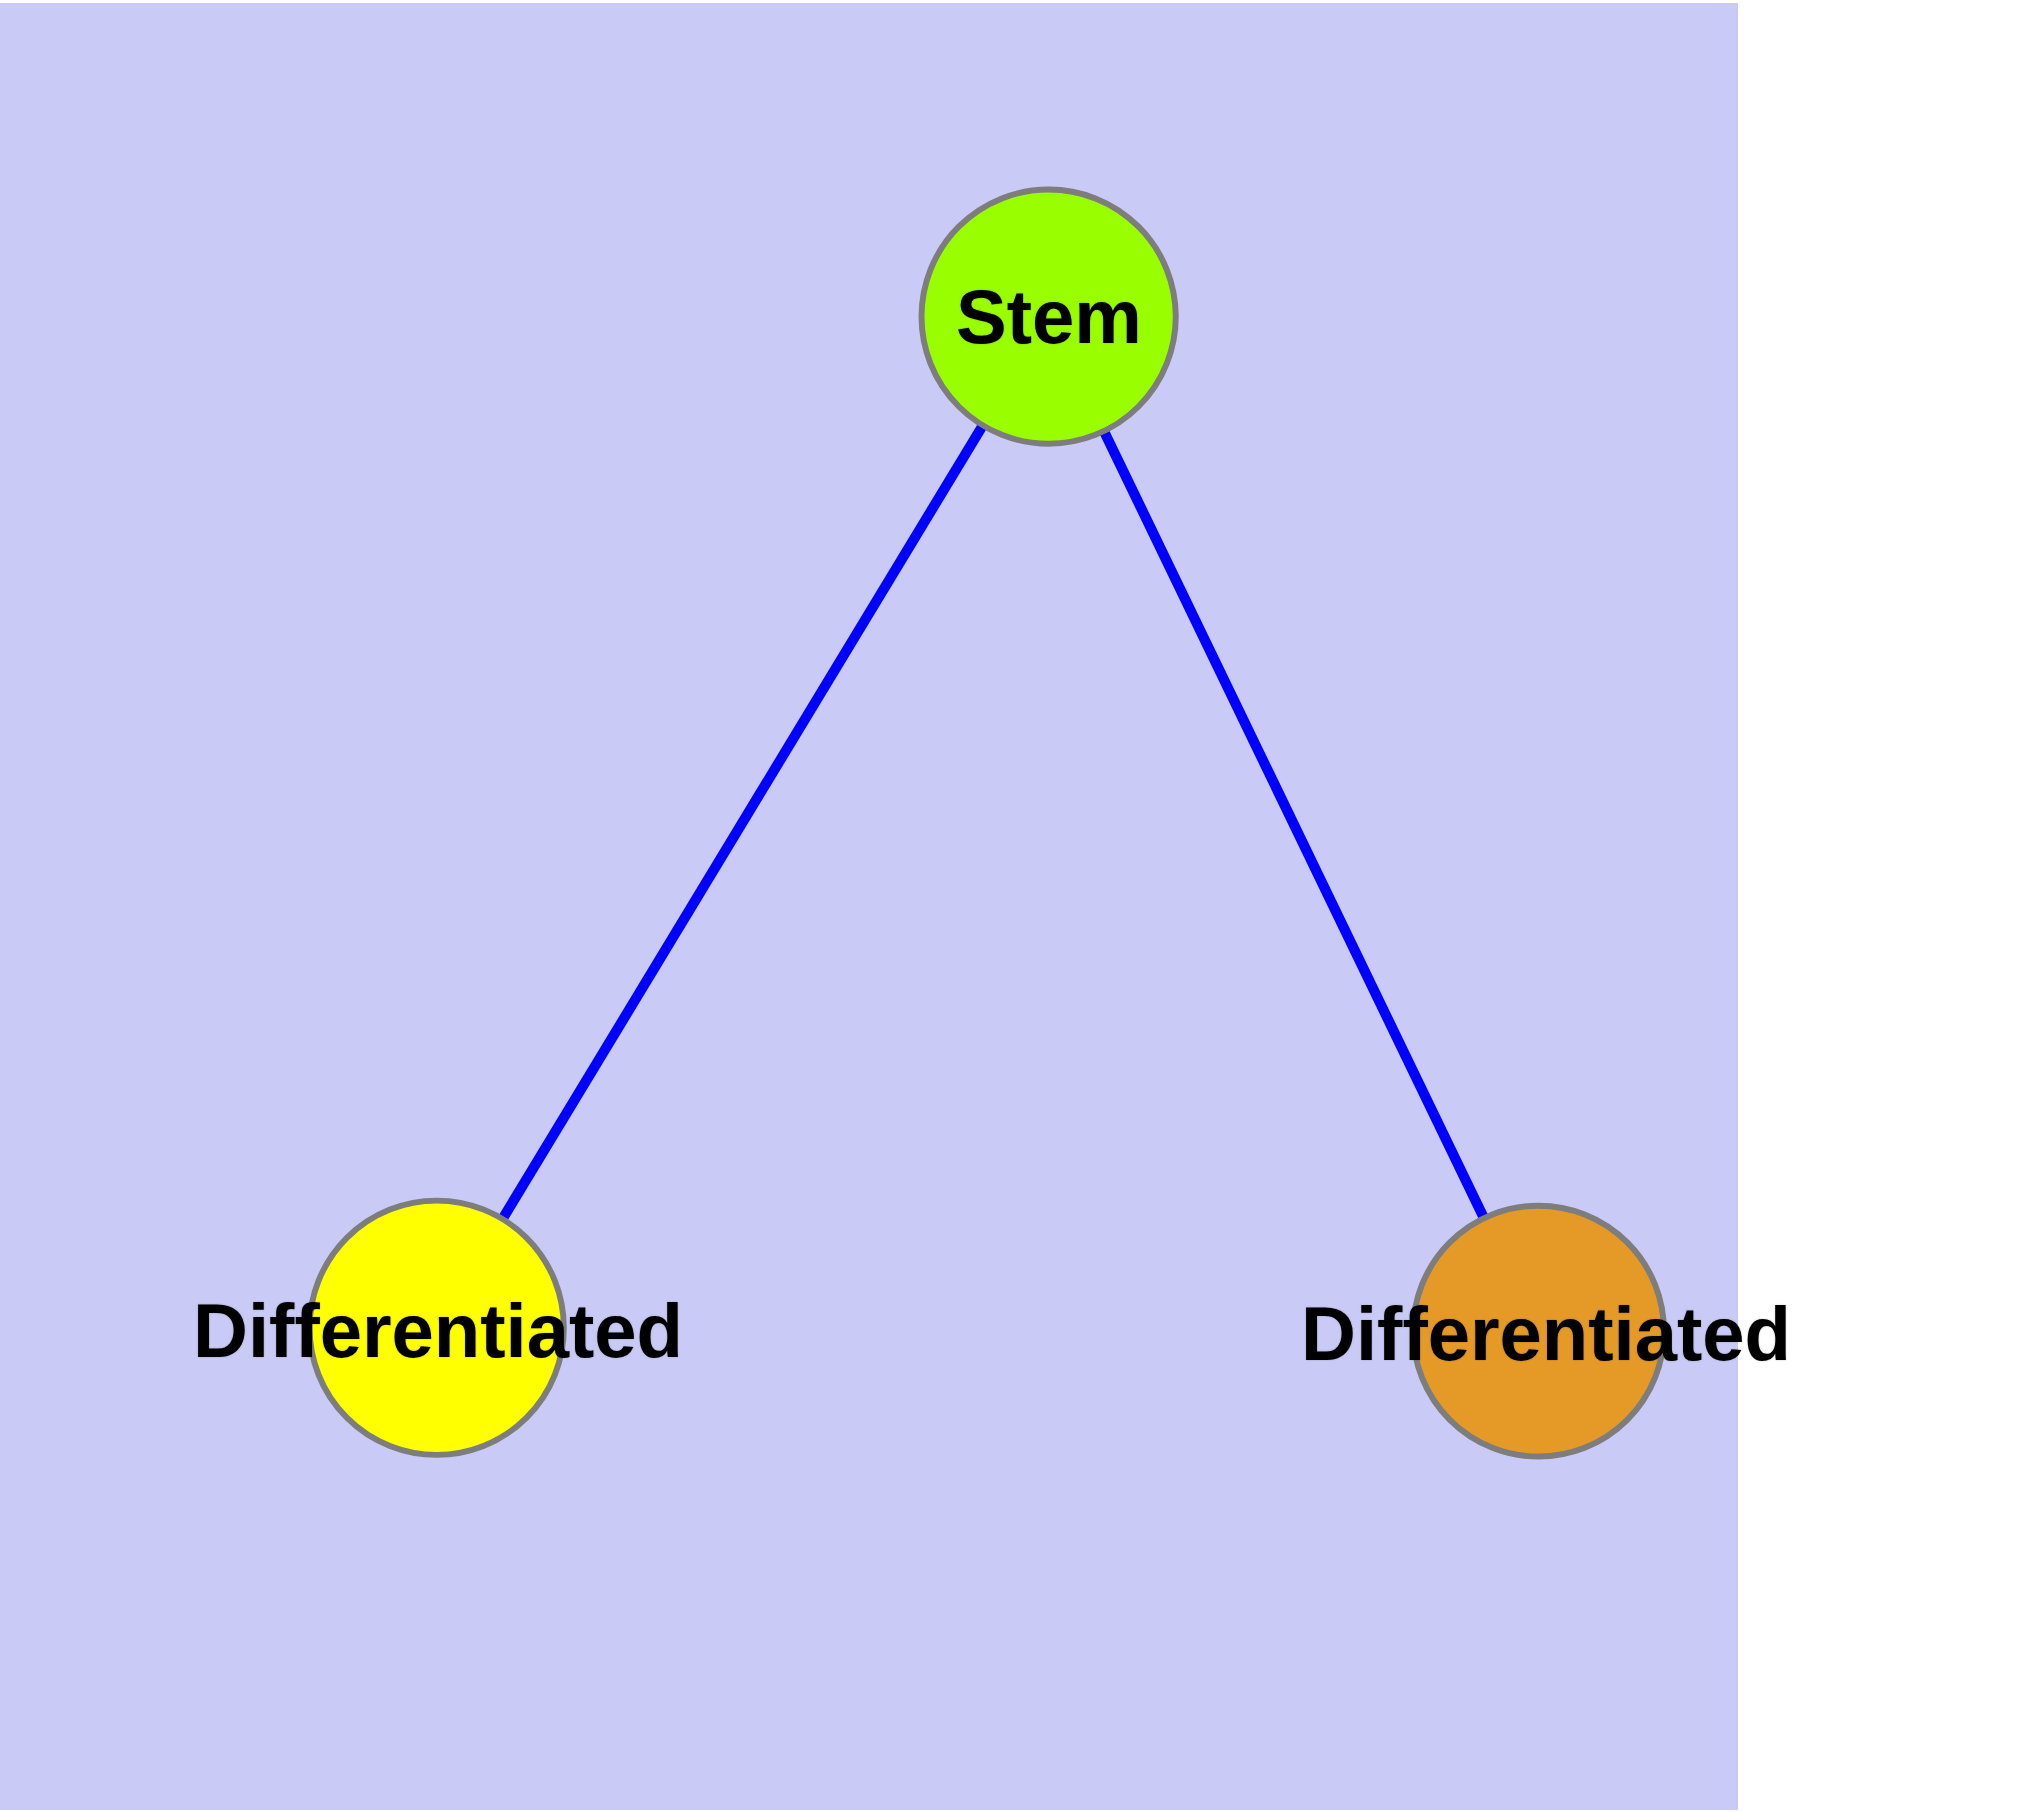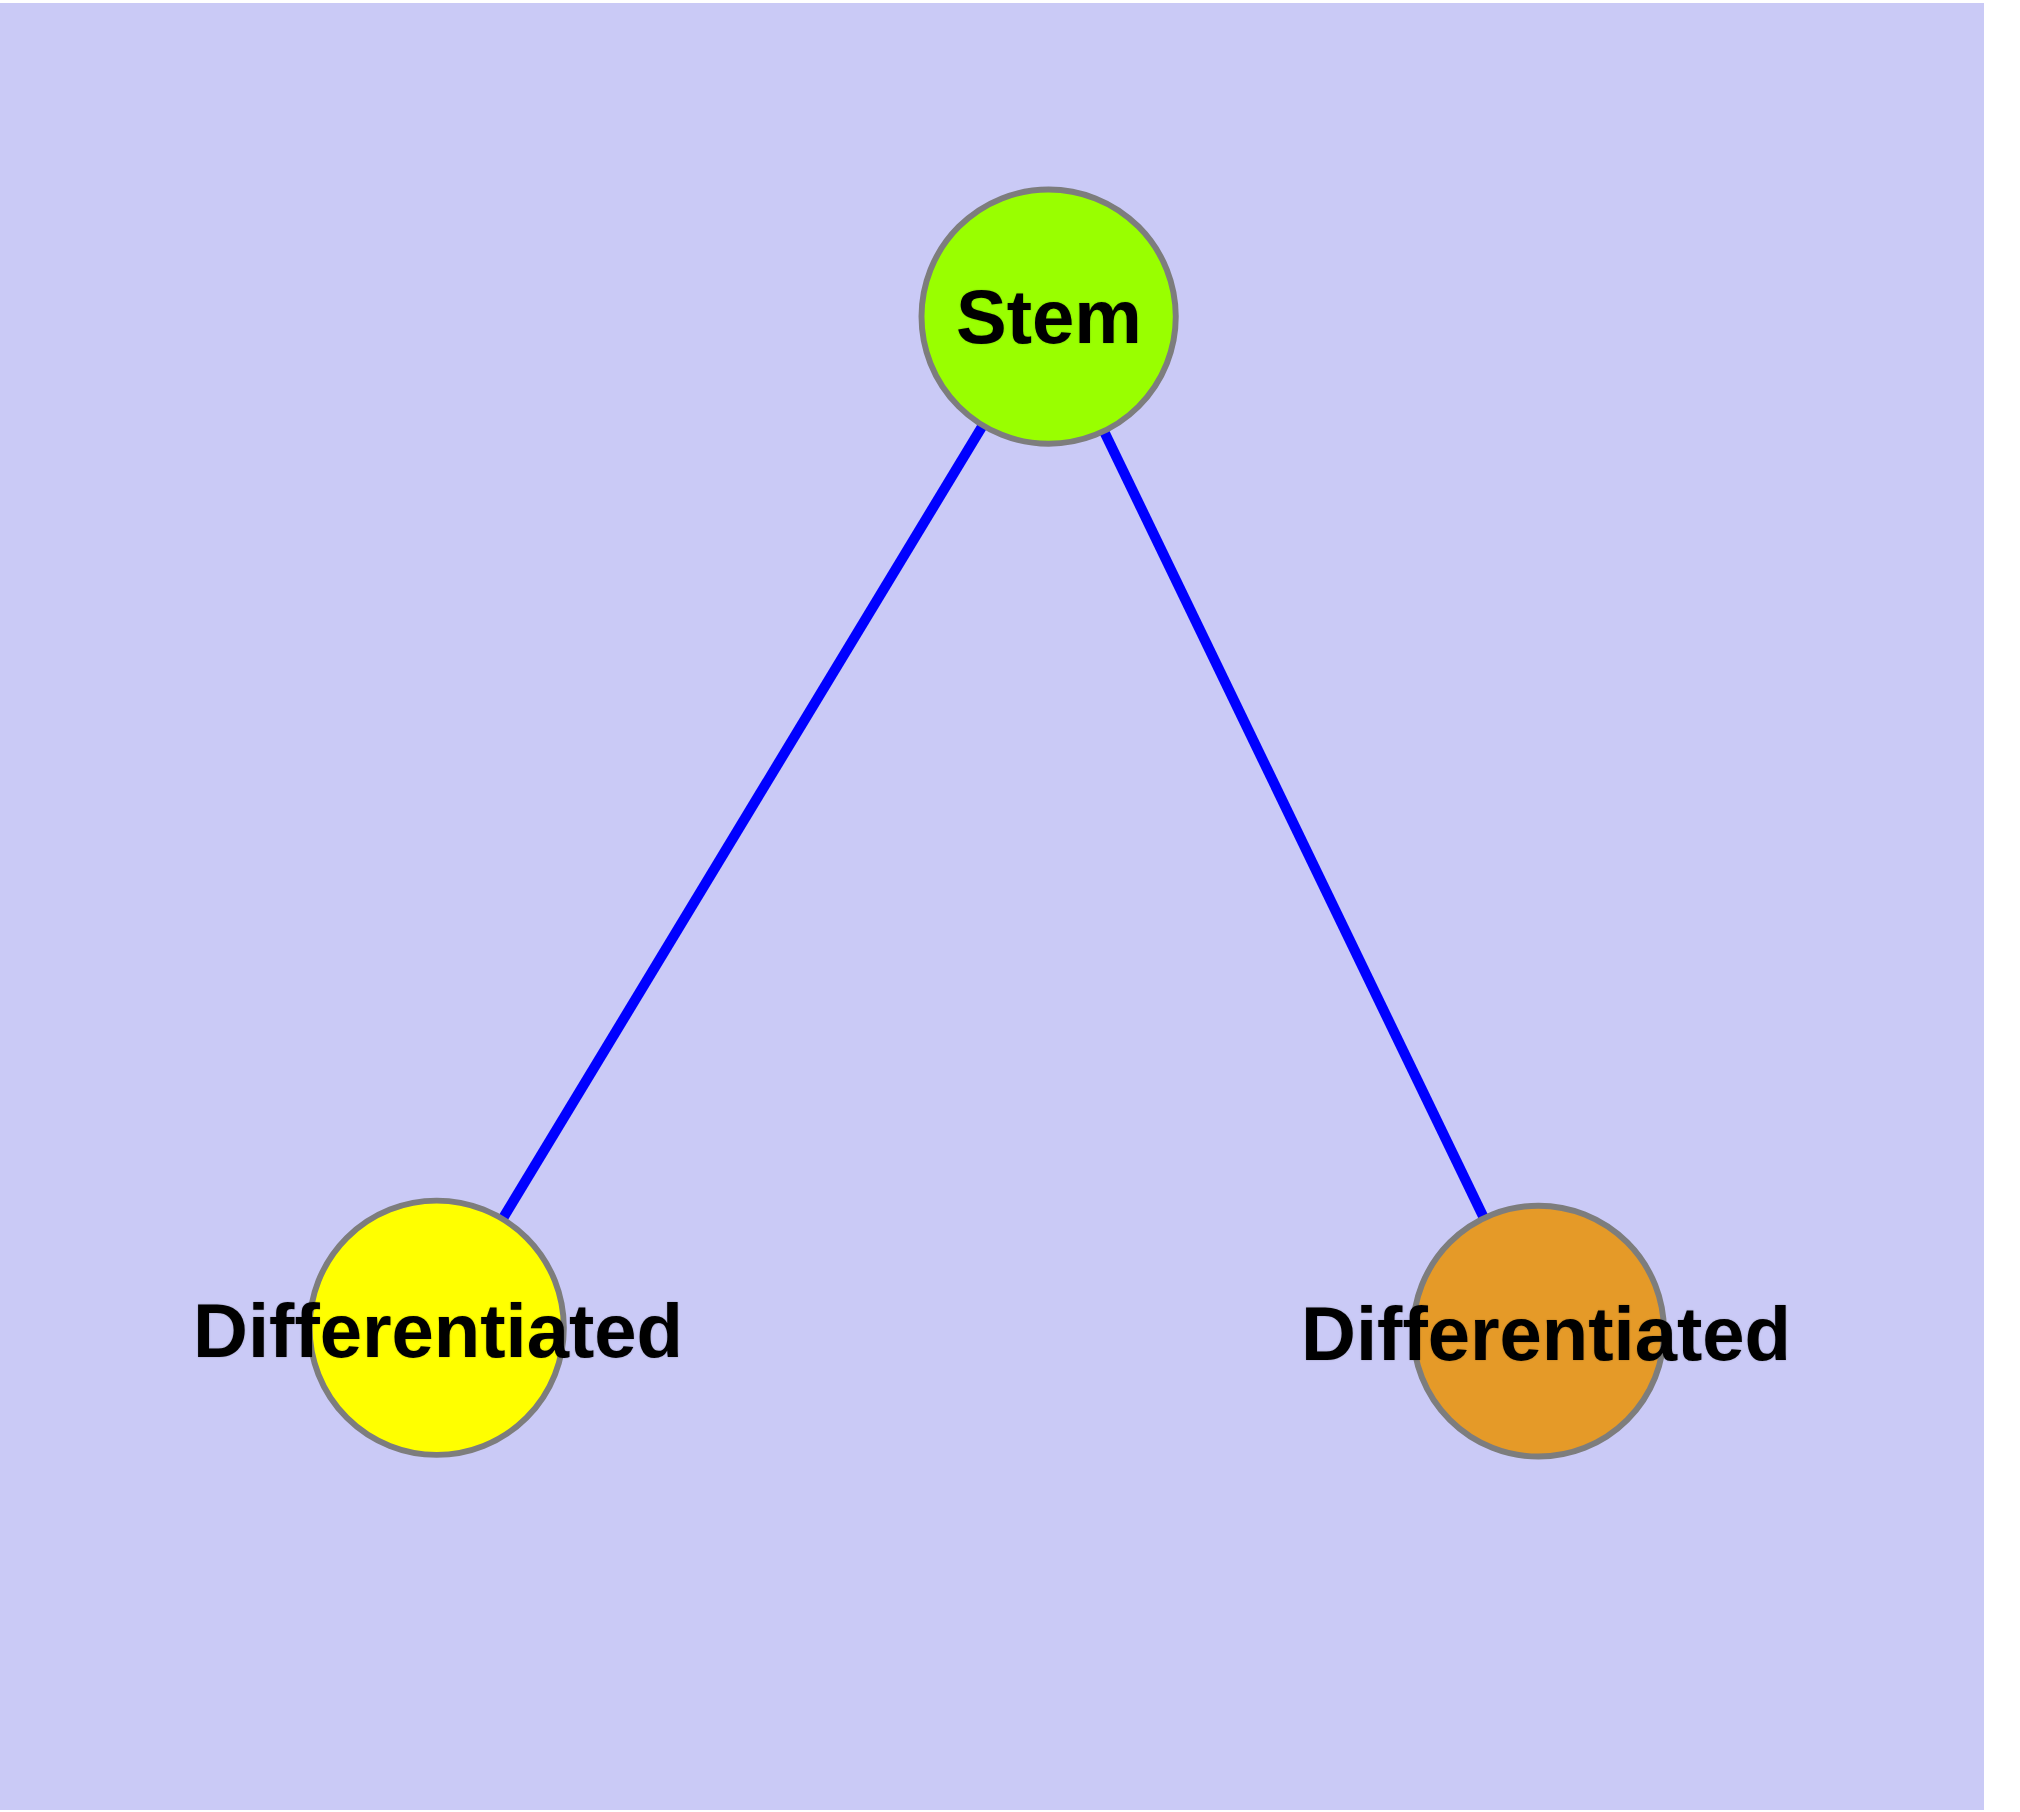--- a/index.html
+++ b/index.html
@@ -8,21 +8,21 @@
     width: 2021px;
     height: 1812px;
     background: #ffffff;
     overflow: hidden;
     font-family: "Liberation Sans", sans-serif;
   }
   .stage {
     position: absolute;
     left: 0;
     top: 2.5px;
-    width: 1984px;
+    width: 1738px;
     height: 1807px;
     background: #cacaf6;
   }
   .stage svg {
     position: absolute;
     left: 0;
     top: 0;
     width: 2021px;
     height: 1807px;
     display: block;

